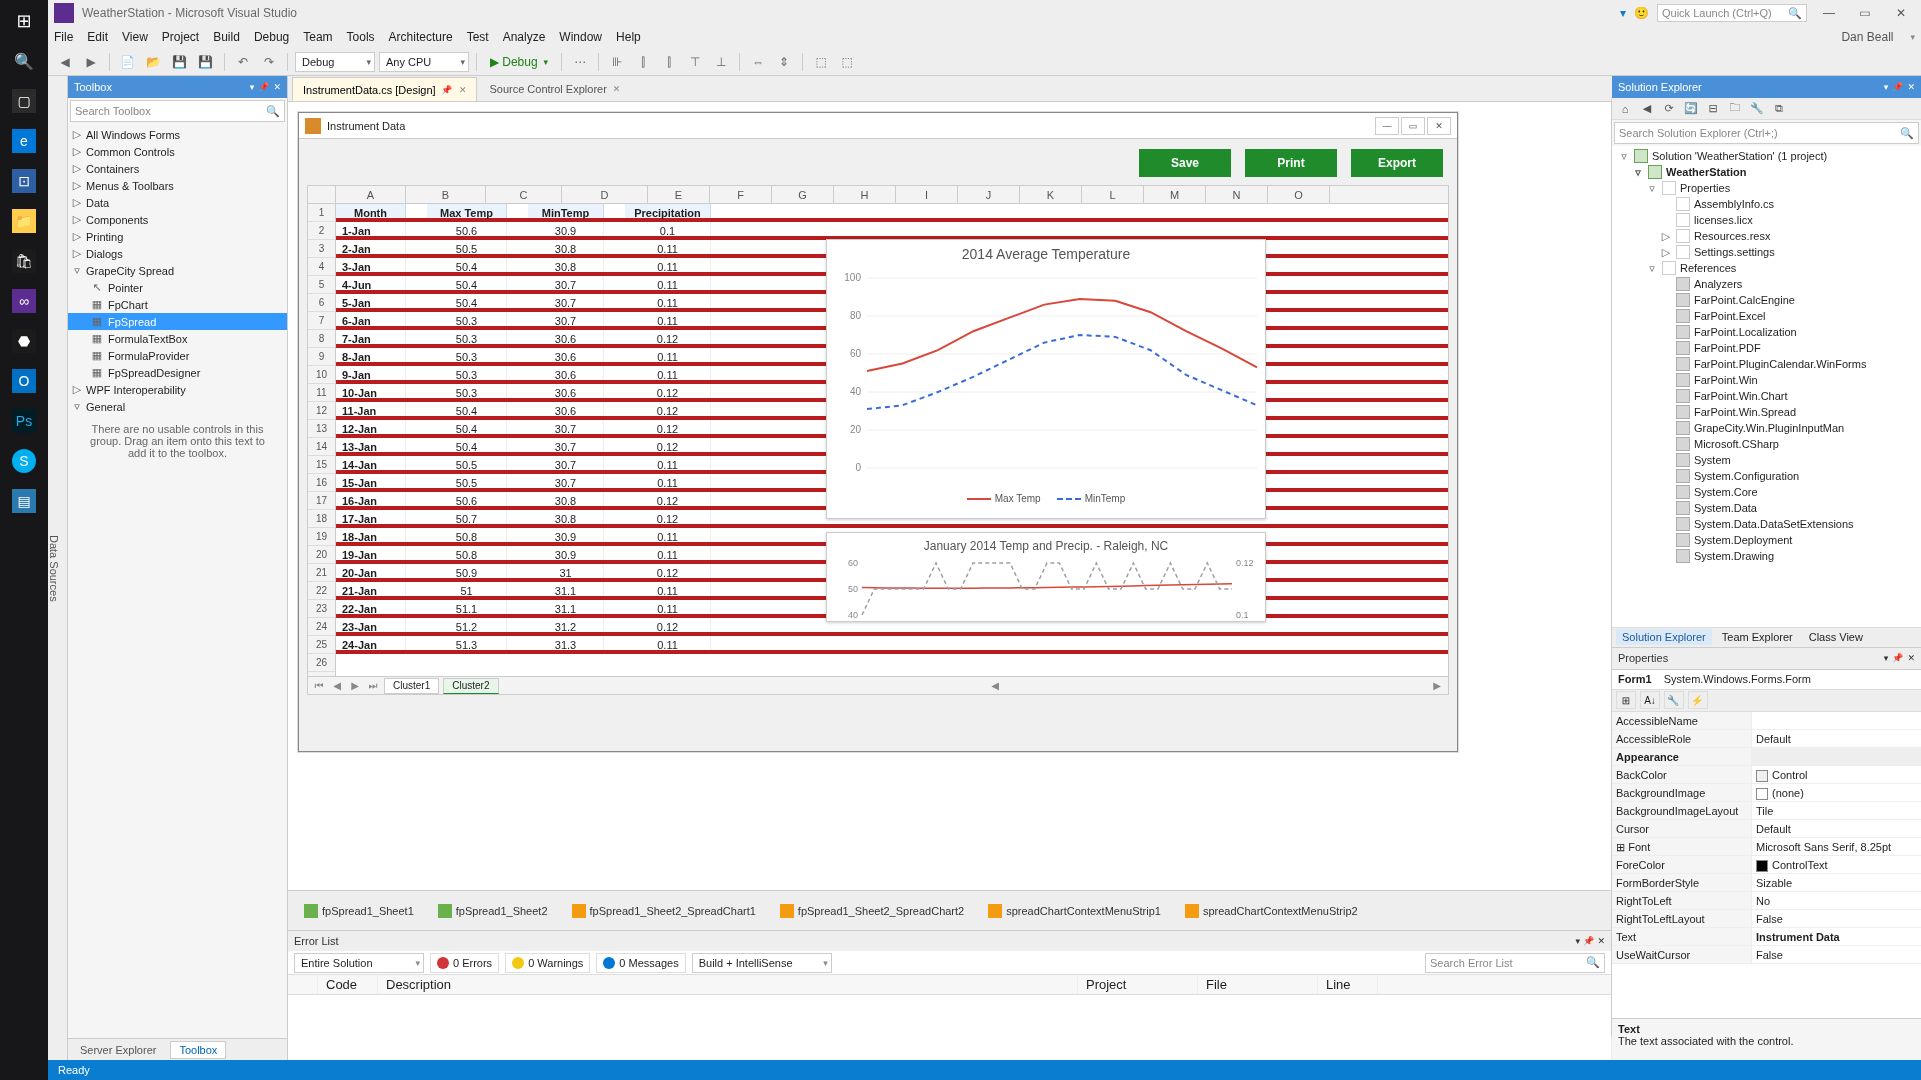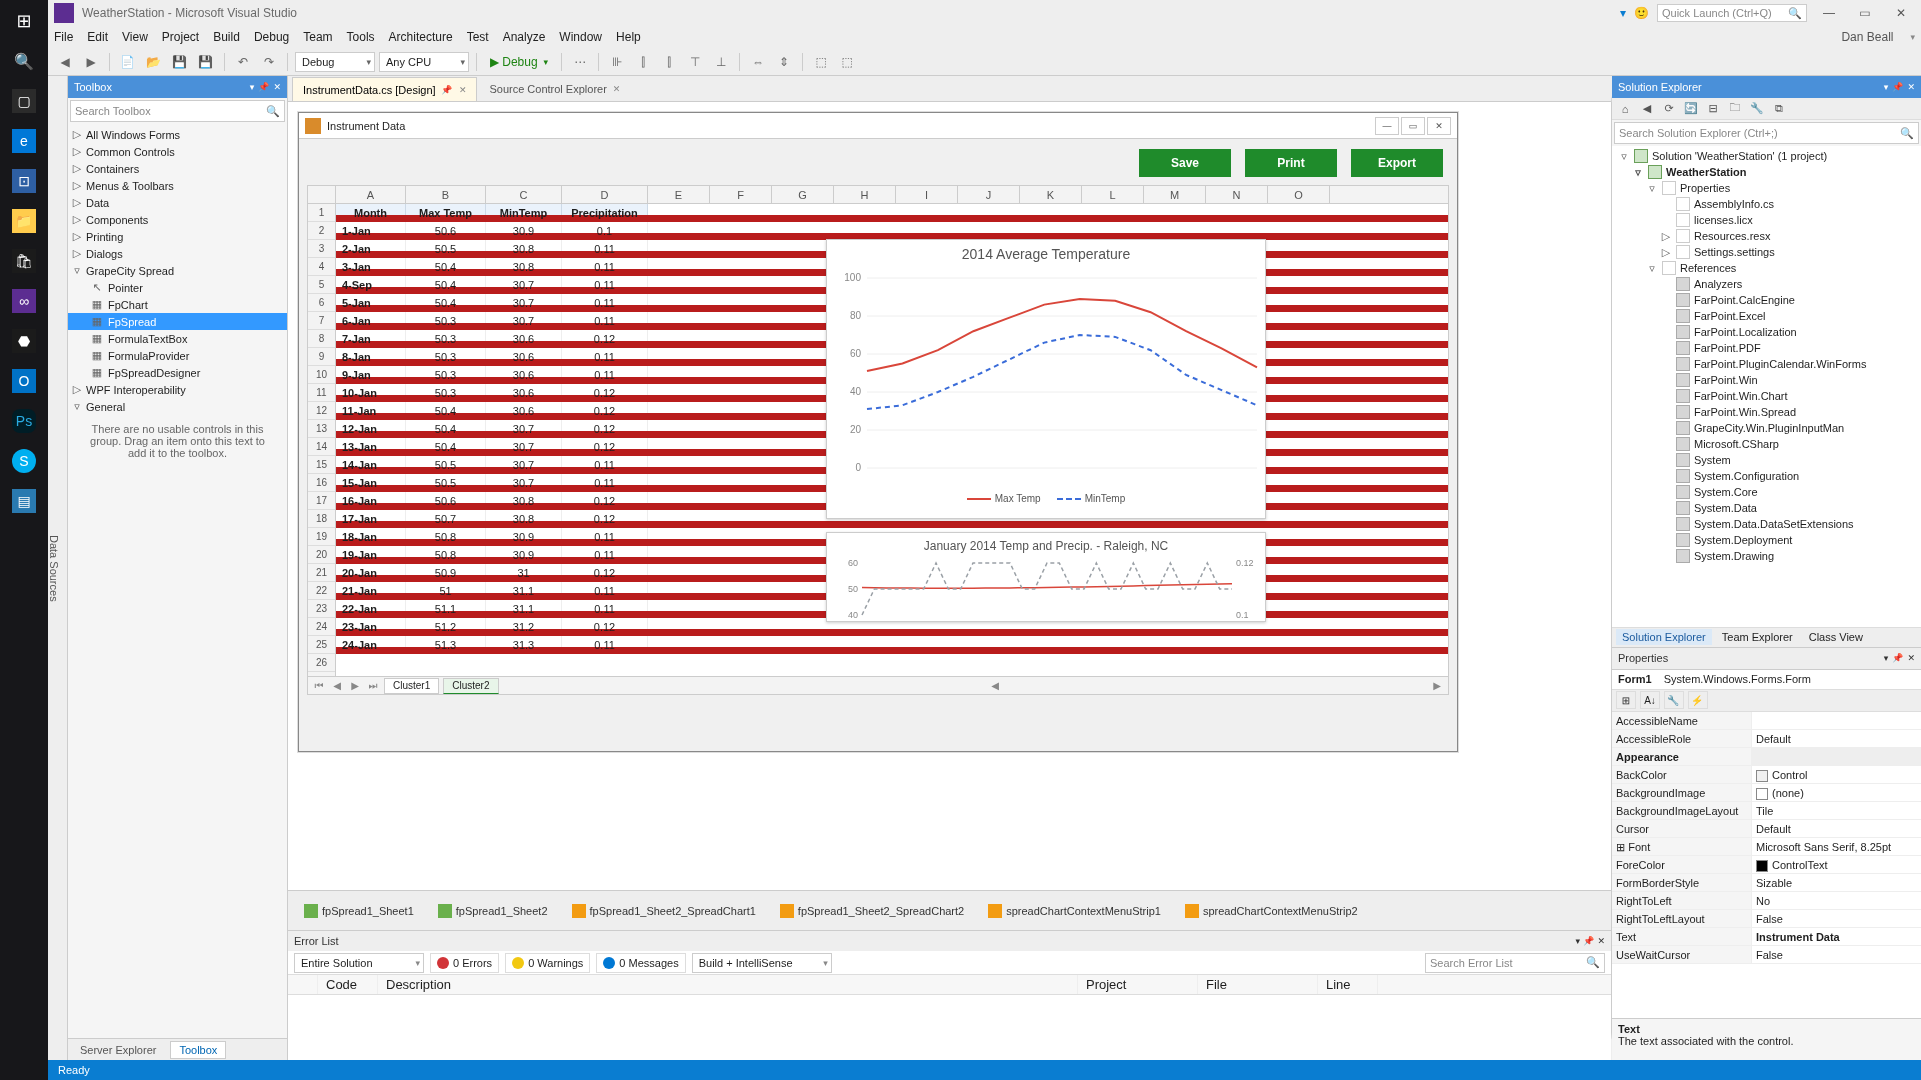--- a/index.html
+++ b/index.html
@@ -8,21 +8,21 @@
 
 .taskbar { position:absolute; left:0; top:0; width:48px; height:100%; background:#17171a; display:flex; flex-direction:column; align-items:center; padding-top:4px; gap:6px; }
 .taskbar .tbicon { width:34px; height:34px; display:flex; align-items:center; justify-content:center; color:#fff; font-size:16px; border-radius:2px; }
 .taskbar .tbicon.win { color:#fff; font-size:18px; }
 .taskbar .tbicon.search { color:#fff; }
 .tbimg { width:24px; height:24px; display:flex; align-items:center; justify-content:center; font-size:14px; color:#fff; }
 .tbimg.folder{background:#ffcc4d;color:#7a5200;}
 .tbimg.store{background:#1b1b1b;}
 .tbimg.vs{background:#5c2d91;}
 .tbimg.ol{background:#0072c6;}
-.tbimg.ps{background:#001d26;color:#29abe2;border-radius:8px;}
+.tbimg.ps{background:#001d26;color:#29abe2;}
 .tbimg.sk{background:#00aff0;border-radius:50%;}
 .tbimg.edge{background:#0078d7;}
 
 
 .ws { position:absolute; left:48px; top:0; right:0; bottom:20px; background:#eee; display:flex; flex-direction:column; }
 
 
 .titlebar { height:26px; background:#eee; display:flex; align-items:center; padding:0 6px; }
 .titlebar .logo { width:20px; height:20px; background:#5c2d91; margin-right:8px; }
 .titlebar .title { color:#6a6a6a; font-size:12px; flex:1; }
@@ -85,21 +85,21 @@
 .gbtn{width:92px;height:28px;background:#1f8b2b;color:#fff;font-weight:bold;display:flex;align-items:center;justify-content:center;font-size:12px;}
 
 .sheetwrap{position:absolute;left:8px;right:8px;top:72px;height:510px;background:#fff;border:1px solid #ccc;}
 .colhead{display:flex;height:18px;background:#f3f3f3;border-bottom:1px solid #ccc;}
 .corner{width:28px;border-right:1px solid #ccc;}
 .ch{border-right:1px solid #ccc;text-align:center;font-size:11px;line-height:18px;color:#555;}
 .sheetbody{display:flex; height:calc(100% - 36px); overflow:hidden;}
 .rowheads{width:28px;background:#f3f3f3;border-right:1px solid #ccc;}
 .rh{height:18px;border-bottom:1px solid #ddd;text-align:center;font-size:10px;line-height:18px;color:#555;}
 .cellgrid{flex:1; position:relative;}
-.row{display:flex;height:18px;border-bottom:7px solid #b91c1c;}
+.row{display:flex;height:18px;border-bottom:4px solid #b91c1c;gap:21px;}
 .cell{border-right:1px solid #eee;font-size:11px;padding:0 6px;line-height:18px;text-align:center;}
 .row.header .cell{font-weight:bold;background:#eaf2fb;border-right:1px solid #cdd9e6;}
 .cell.a{font-weight:bold;text-align:left;}
 .blanks{flex:1;}
 .sheettabs{height:18px;background:#f3f3f3;border-top:1px solid #ccc;display:flex;align-items:center;padding:0 4px;gap:4px;font-size:10px;}
 .stbtn{width:14px;text-align:center;color:#888;}
 .stab{padding:0 8px;border:1px solid #ccc;background:#fff;line-height:14px;}
 .stab.active{background:#e8f5e9;border-bottom:1px solid #1f8b2b;}
 
 
@@ -480,21 +480,21 @@
                     <div class="blanks"></div>
                   </div>
                   <div class="row">
                     <div class="cell a" style="width: 70px;">3-Jan</div>
                     <div class="cell" style="width: 80px;">50.4</div>
                     <div class="cell" style="width: 76px;">30.8</div>
                     <div class="cell" style="width: 86px;">0.11</div>
                     <div class="blanks"></div>
                   </div>
                   <div class="row">
-                    <div class="cell a" style="width: 70px;">4-Sep</div>
+                    <div class="cell a" style="width: 70px;">4-Jun</div>
                     <div class="cell" style="width: 80px;">50.4</div>
                     <div class="cell" style="width: 76px;">30.7</div>
                     <div class="cell" style="width: 86px;">0.11</div>
                     <div class="blanks"></div>
                   </div>
                   <div class="row">
                     <div class="cell a" style="width: 70px;">5-Jan</div>
                     <div class="cell" style="width: 80px;">50.4</div>
                     <div class="cell" style="width: 76px;">30.7</div>
                     <div class="cell" style="width: 86px;">0.11</div>

